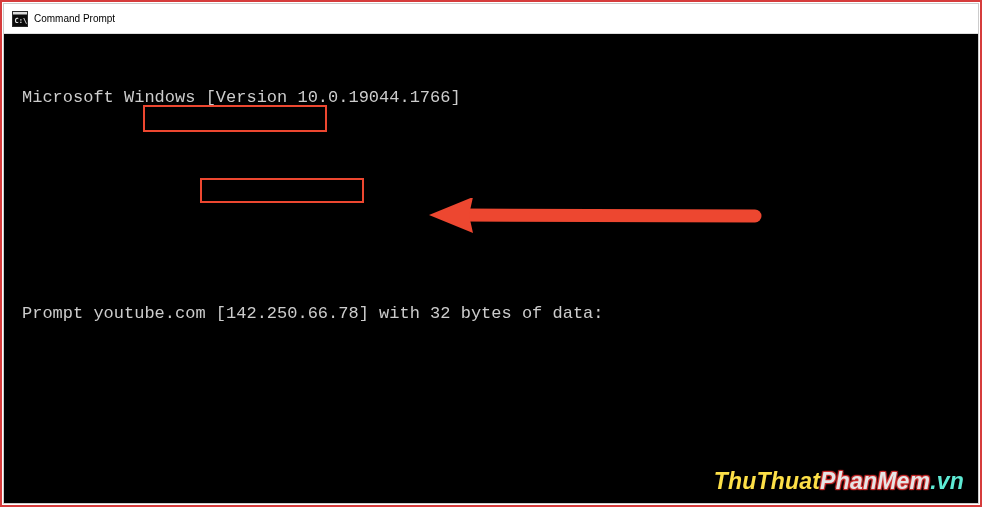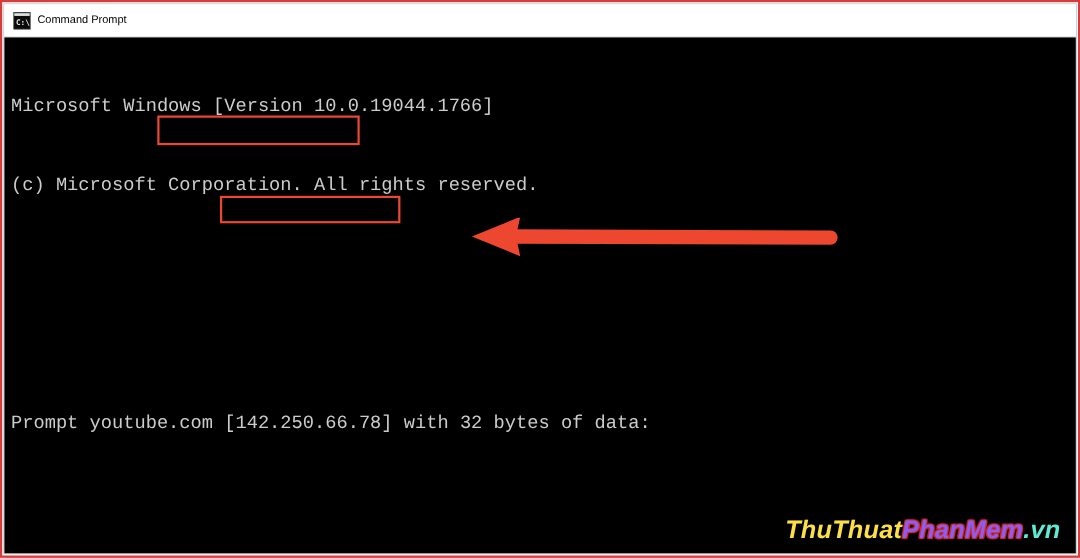--- a/index.html
+++ b/index.html
@@ -55,21 +55,21 @@
       color: #cccccc;
       font-family: Consolas, "Courier New", monospace;
       font-size: 17px;
       line-height: 24px;
       padding: 4px 6px;
       white-space: pre;
       position: relative;
       overflow: hidden;
       font-weight: 400;
     }
-    .line { white-space: pre; }
+    .line { white-space: pre; margin-left: 12px; }
     .highlight-box {
       position: absolute;
       border: 2px solid #ed4730;
       background: transparent;
       pointer-events: none;
       z-index: 50;
     }
     
     .box1 { top: 71px; left: 139px; width: 184px; height: 27px; }
     
@@ -90,21 +90,21 @@
       font-family: Arial, sans-serif;
       font-weight: 800;
       font-style: italic;
       font-size: 23px;
       z-index: 100;
       letter-spacing: 0.2px;
       white-space: nowrap;
     }
     .watermark .w1 { color: #fde047; text-shadow: 0 0 2px #000, 1px 1px 2px #000; }
     .watermark .w2 {
-      color: #8b5cf6;
+      color: #e5e5e5;
        text-shadow: 0 0 2px #d02e2e, 1px 1px 1px #d02e2e, -1px -1px 1px #d02e2e, 1px -1px 1px #d02e2e, -1px 1px 1px #d02e2e;
        margin-top: 45px;
     }
     .watermark .w3 { color: #5eead4; text-shadow: 0 0 2px #000, 1px 1px 2px #000; }
   </style>
 </head>
 <body>
 
 <div class="outer-border"></div>
 
@@ -117,21 +117,20 @@
         <rect x="1" y="3" width="14" height="12" fill="#0a0a0a"></rect>
         <rect x="1" y="1" width="14" height="2.5" fill="#dcdcdc"></rect>
         <text x="2.5" y="12" font-size="7" fill="#e8e8e8" font-family="Consolas,monospace" font-weight="bold">C:\</text>
       </svg>
     </span>
     <span class="title-text">Command Prompt</span>
   </div>
 
   <div class="terminal">
     <div class="line">Microsoft Windows [Version 10.0.19044.1766]</div>
-    <div class="line">(c) Microsoft Corporation. All rights reserved.</div>
     <div class="line">&nbsp;</div>
     <div class="line">&nbsp;</div>
     <div class="line"><span>Prompt youtube.com </span><span>[142.250.66.78]</span><span> with 32 bytes of data:</span></div>
     
     
     
     
     
     
     

